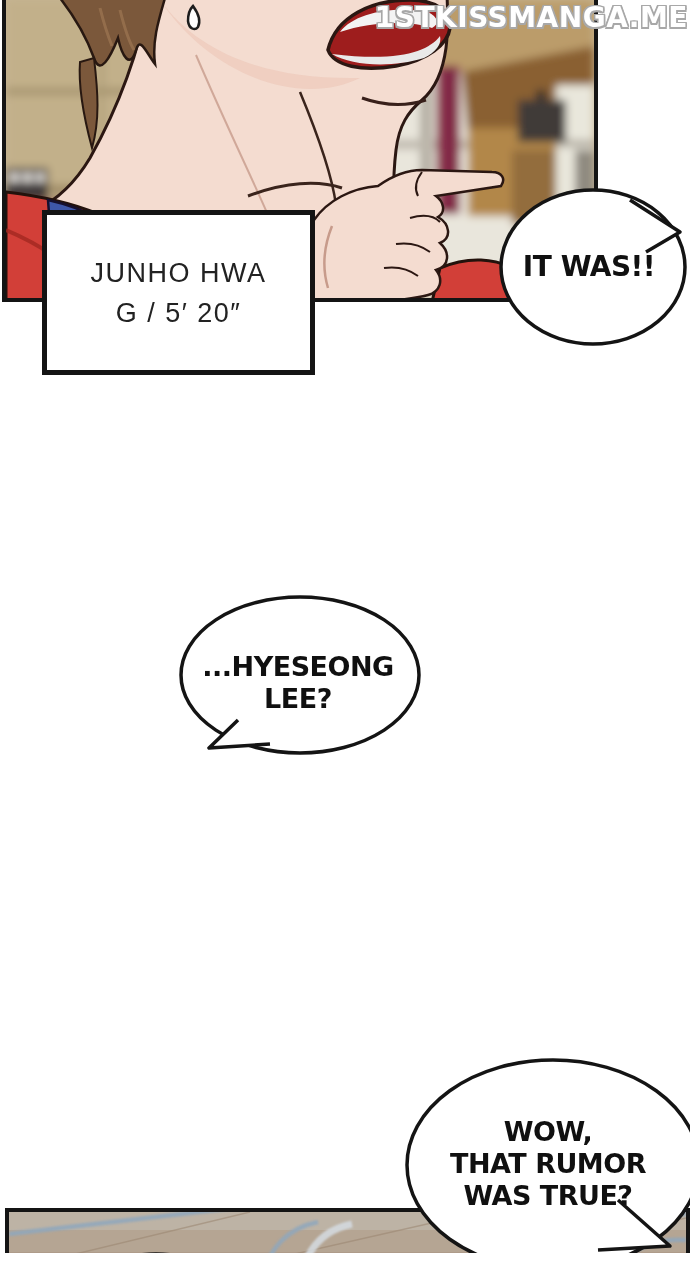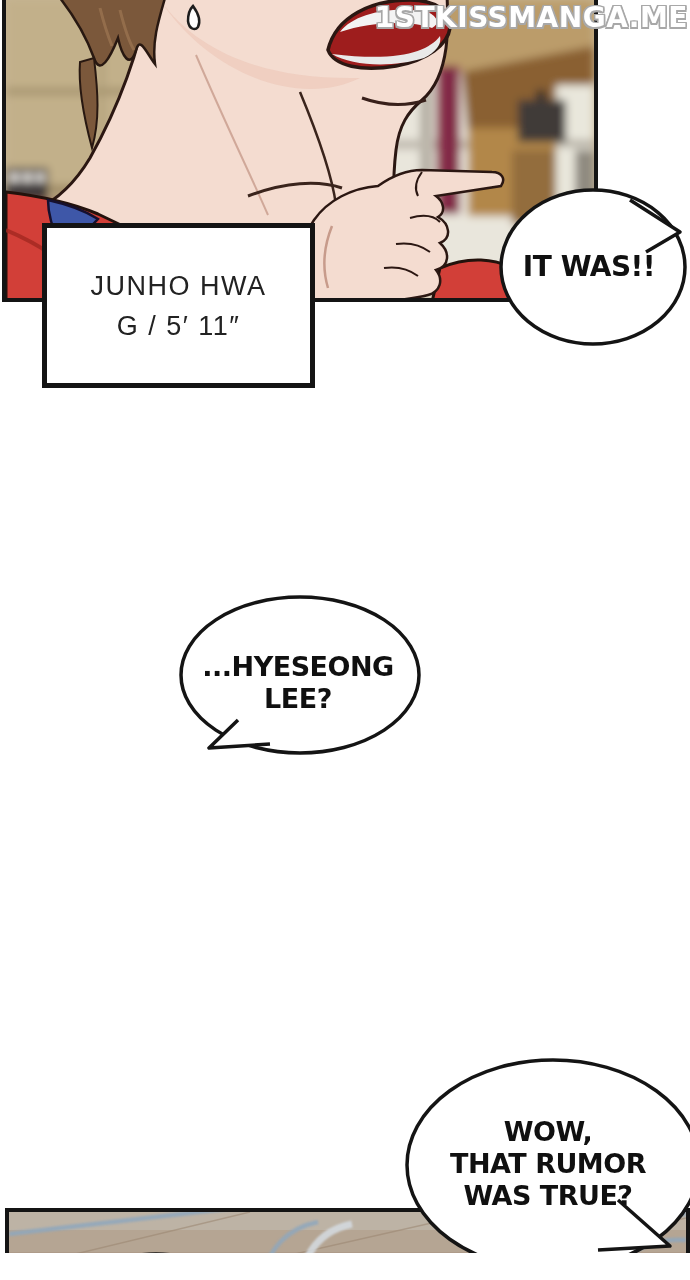--- a/index.html
+++ b/index.html
@@ -21,21 +21,21 @@
   .watermark{
     position:absolute;top:1px;right:2px;z-index:30;
     font-family:"DejaVu Sans",sans-serif;font-weight:bold;font-size:28px;letter-spacing:.5px;
     color:#ffffff;white-space:nowrap;
     text-shadow:-1.5px -1.5px 0 #a8a8a8,1.5px -1.5px 0 #a8a8a8,-1.5px 1.5px 0 #a8a8a8,
                  1.5px 1.5px 0 #a8a8a8,0 -1.5px 0 #a8a8a8,0 1.5px 0 #a8a8a8,
                 -1.5px 0 0 #a8a8a8,1.5px 0 0 #a8a8a8;
   }
   
   .info-box{
-    position:absolute;left:42px;top:223px;width:273px;height:165px;box-sizing:border-box;
+    position:absolute;left:42px;top:210px;width:273px;height:165px;box-sizing:border-box;
     background:#ffffff;border:5px solid #141414;z-index:20;
     display:flex;flex-direction:column;align-items:center;justify-content:center;
   }
   .info-box .line{
     font-family:"Liberation Sans",sans-serif;font-size:27px;line-height:40px;
     letter-spacing:1.5px;color:#222222;text-align:center;white-space:nowrap;
   }
   
   .bubble-layer{position:absolute;left:0;top:0;z-index:40;}
   .bubble-shape{fill:#ffffff;stroke:#141414;stroke-width:3.5;}
@@ -164,21 +164,21 @@
         <path d="M 262,1280 C 268,1248 288,1228 318,1222"></path>
       </g>
       <path d="M 300,1280 C 306,1250 322,1230 352,1224" stroke="#d5dce2" stroke-width="7" opacity=".85" fill="none" filter="url(#lineblur)"></path>
     </svg>
   </div>
 
   <div class="watermark">1STKISSMANGA.ME</div>
 
   <div class="info-box">
     <div class="line">JUNHO HWA</div>
-    <div class="line">G / 5′ 11″</div>
+    <div class="line">G / 5′ 20″</div>
   </div>
 
   <svg class="bubble-layer" width="690" height="1280" viewBox="0 0 690 1280">
 
     <g>
       <ellipse class="bubble-shape" cx="593" cy="267" rx="92" ry="77"></ellipse>
       <path class="bubble-tail" d="M 630,200 L 680,232 L 646,252"></path>
       <text class="bubble-text" x="589" y="276" font-size="28">IT WAS!!</text>
     </g>
 

